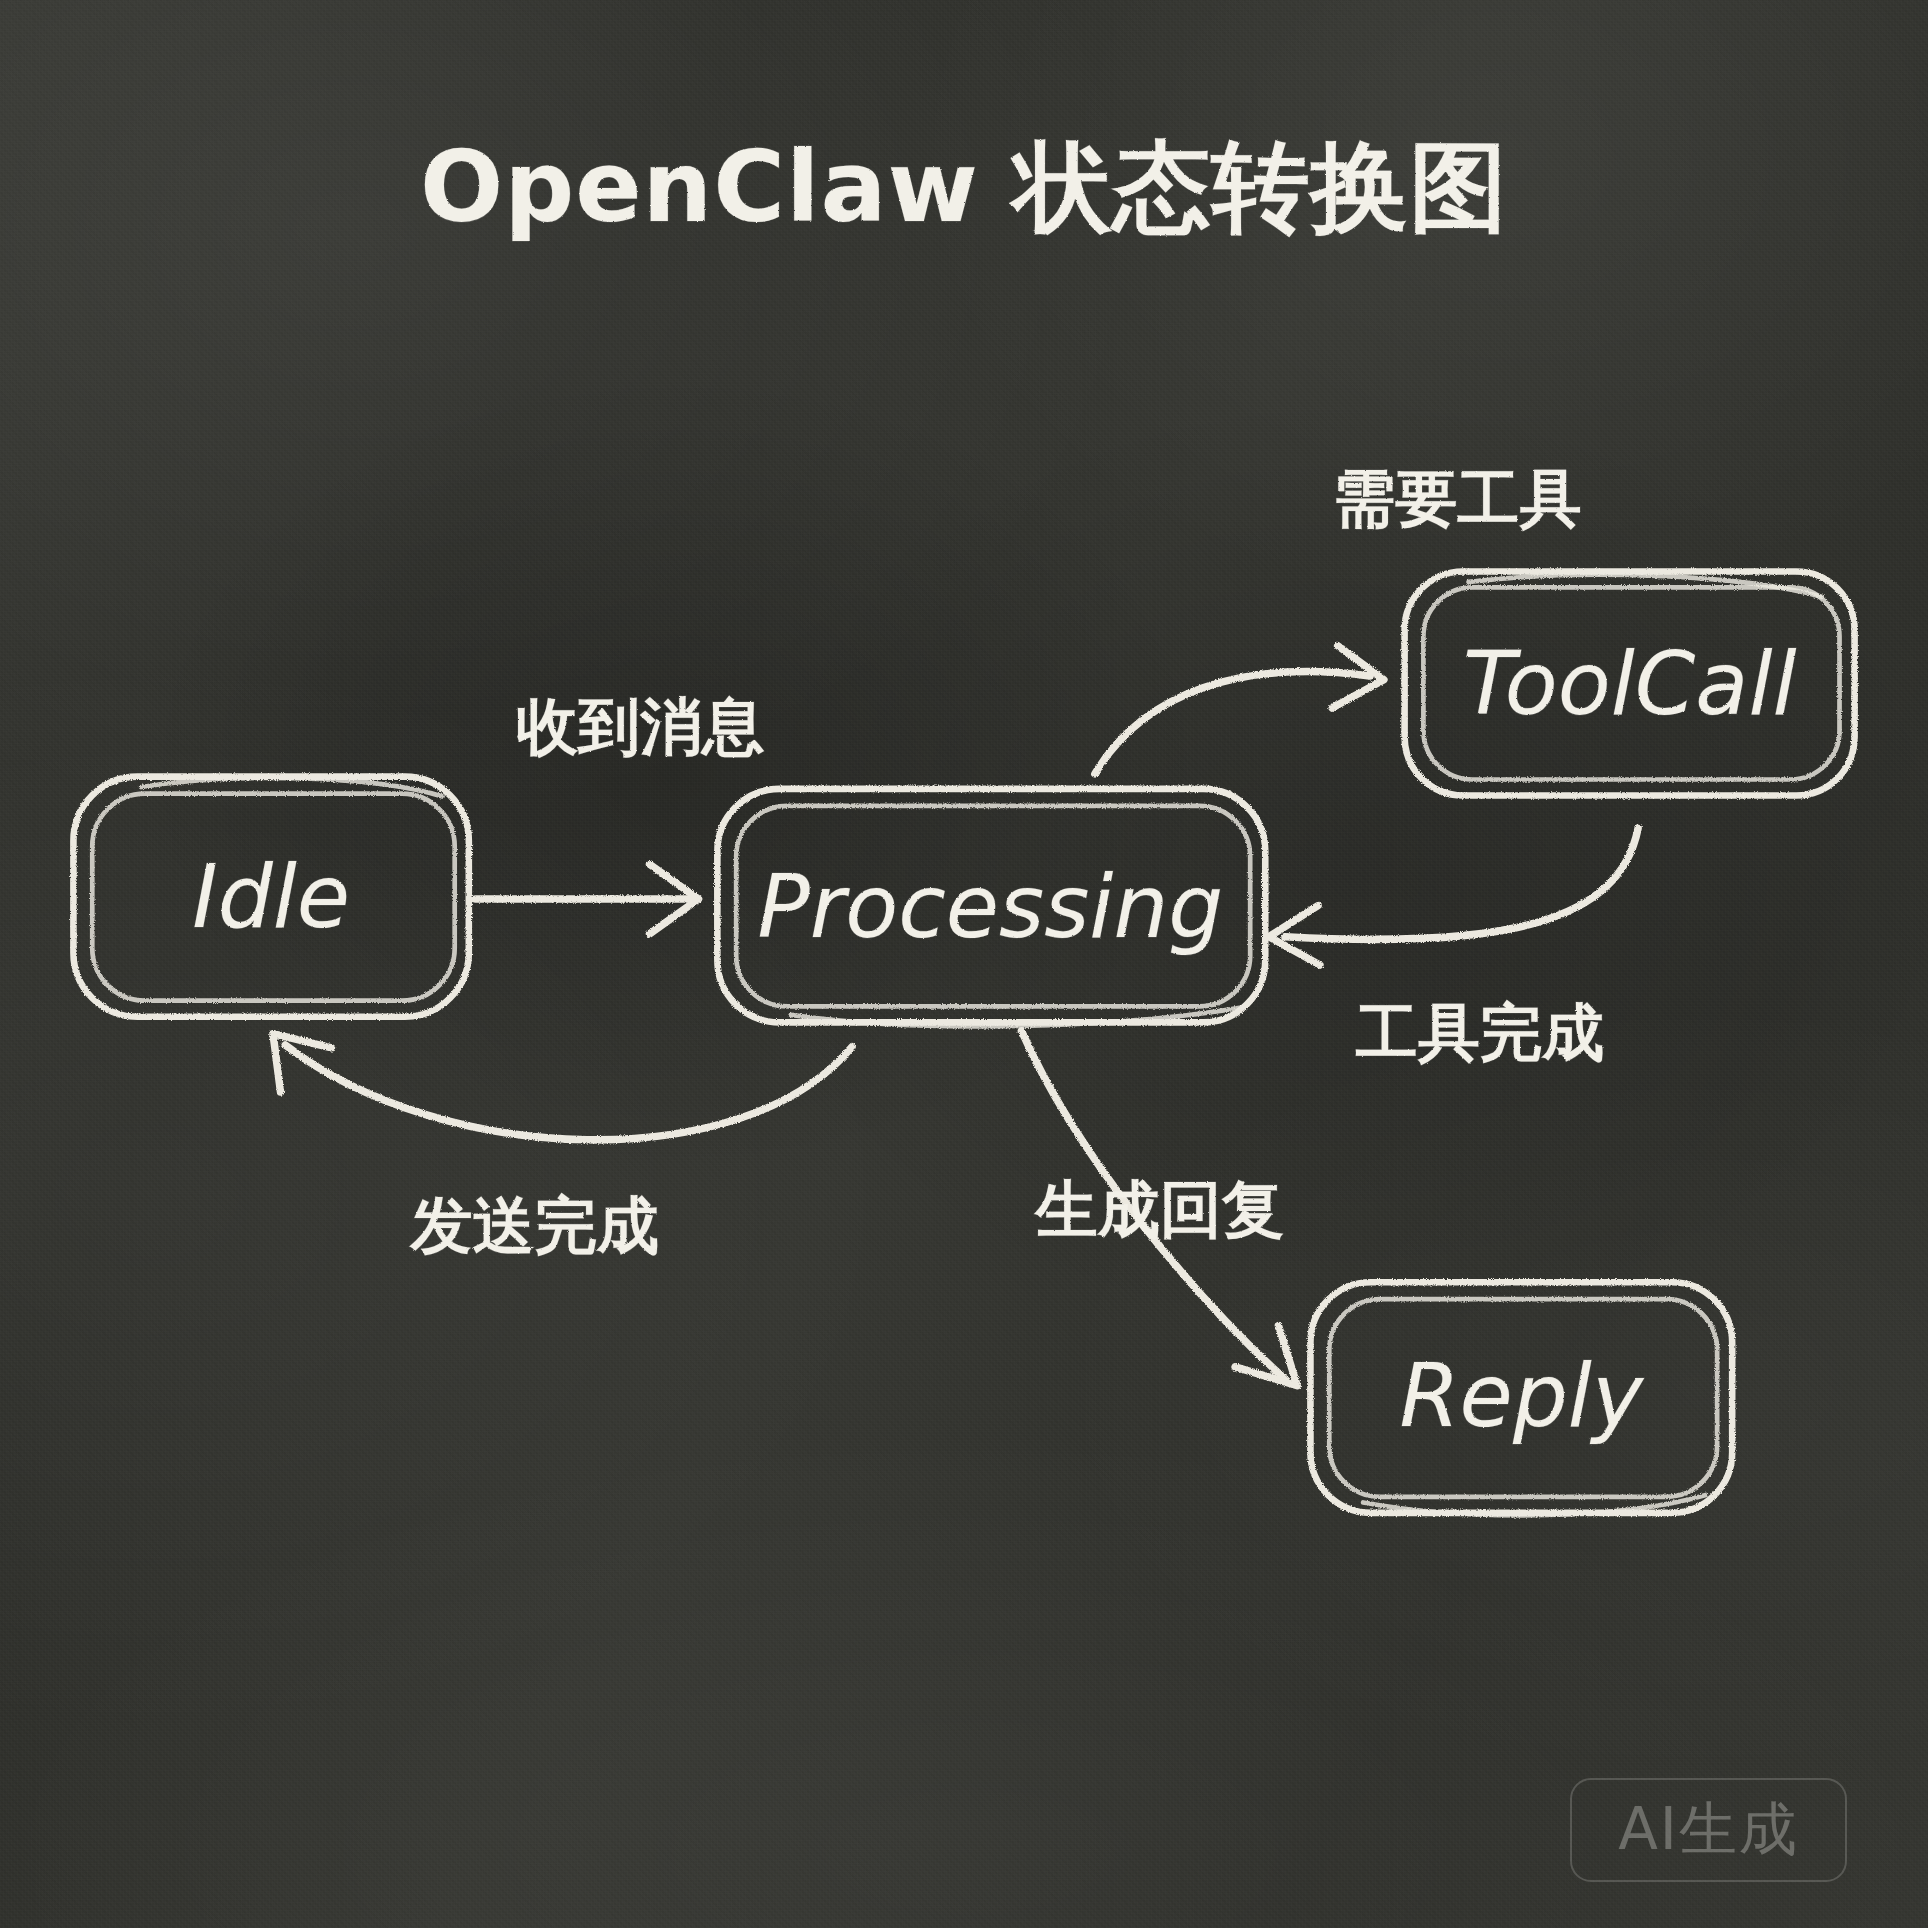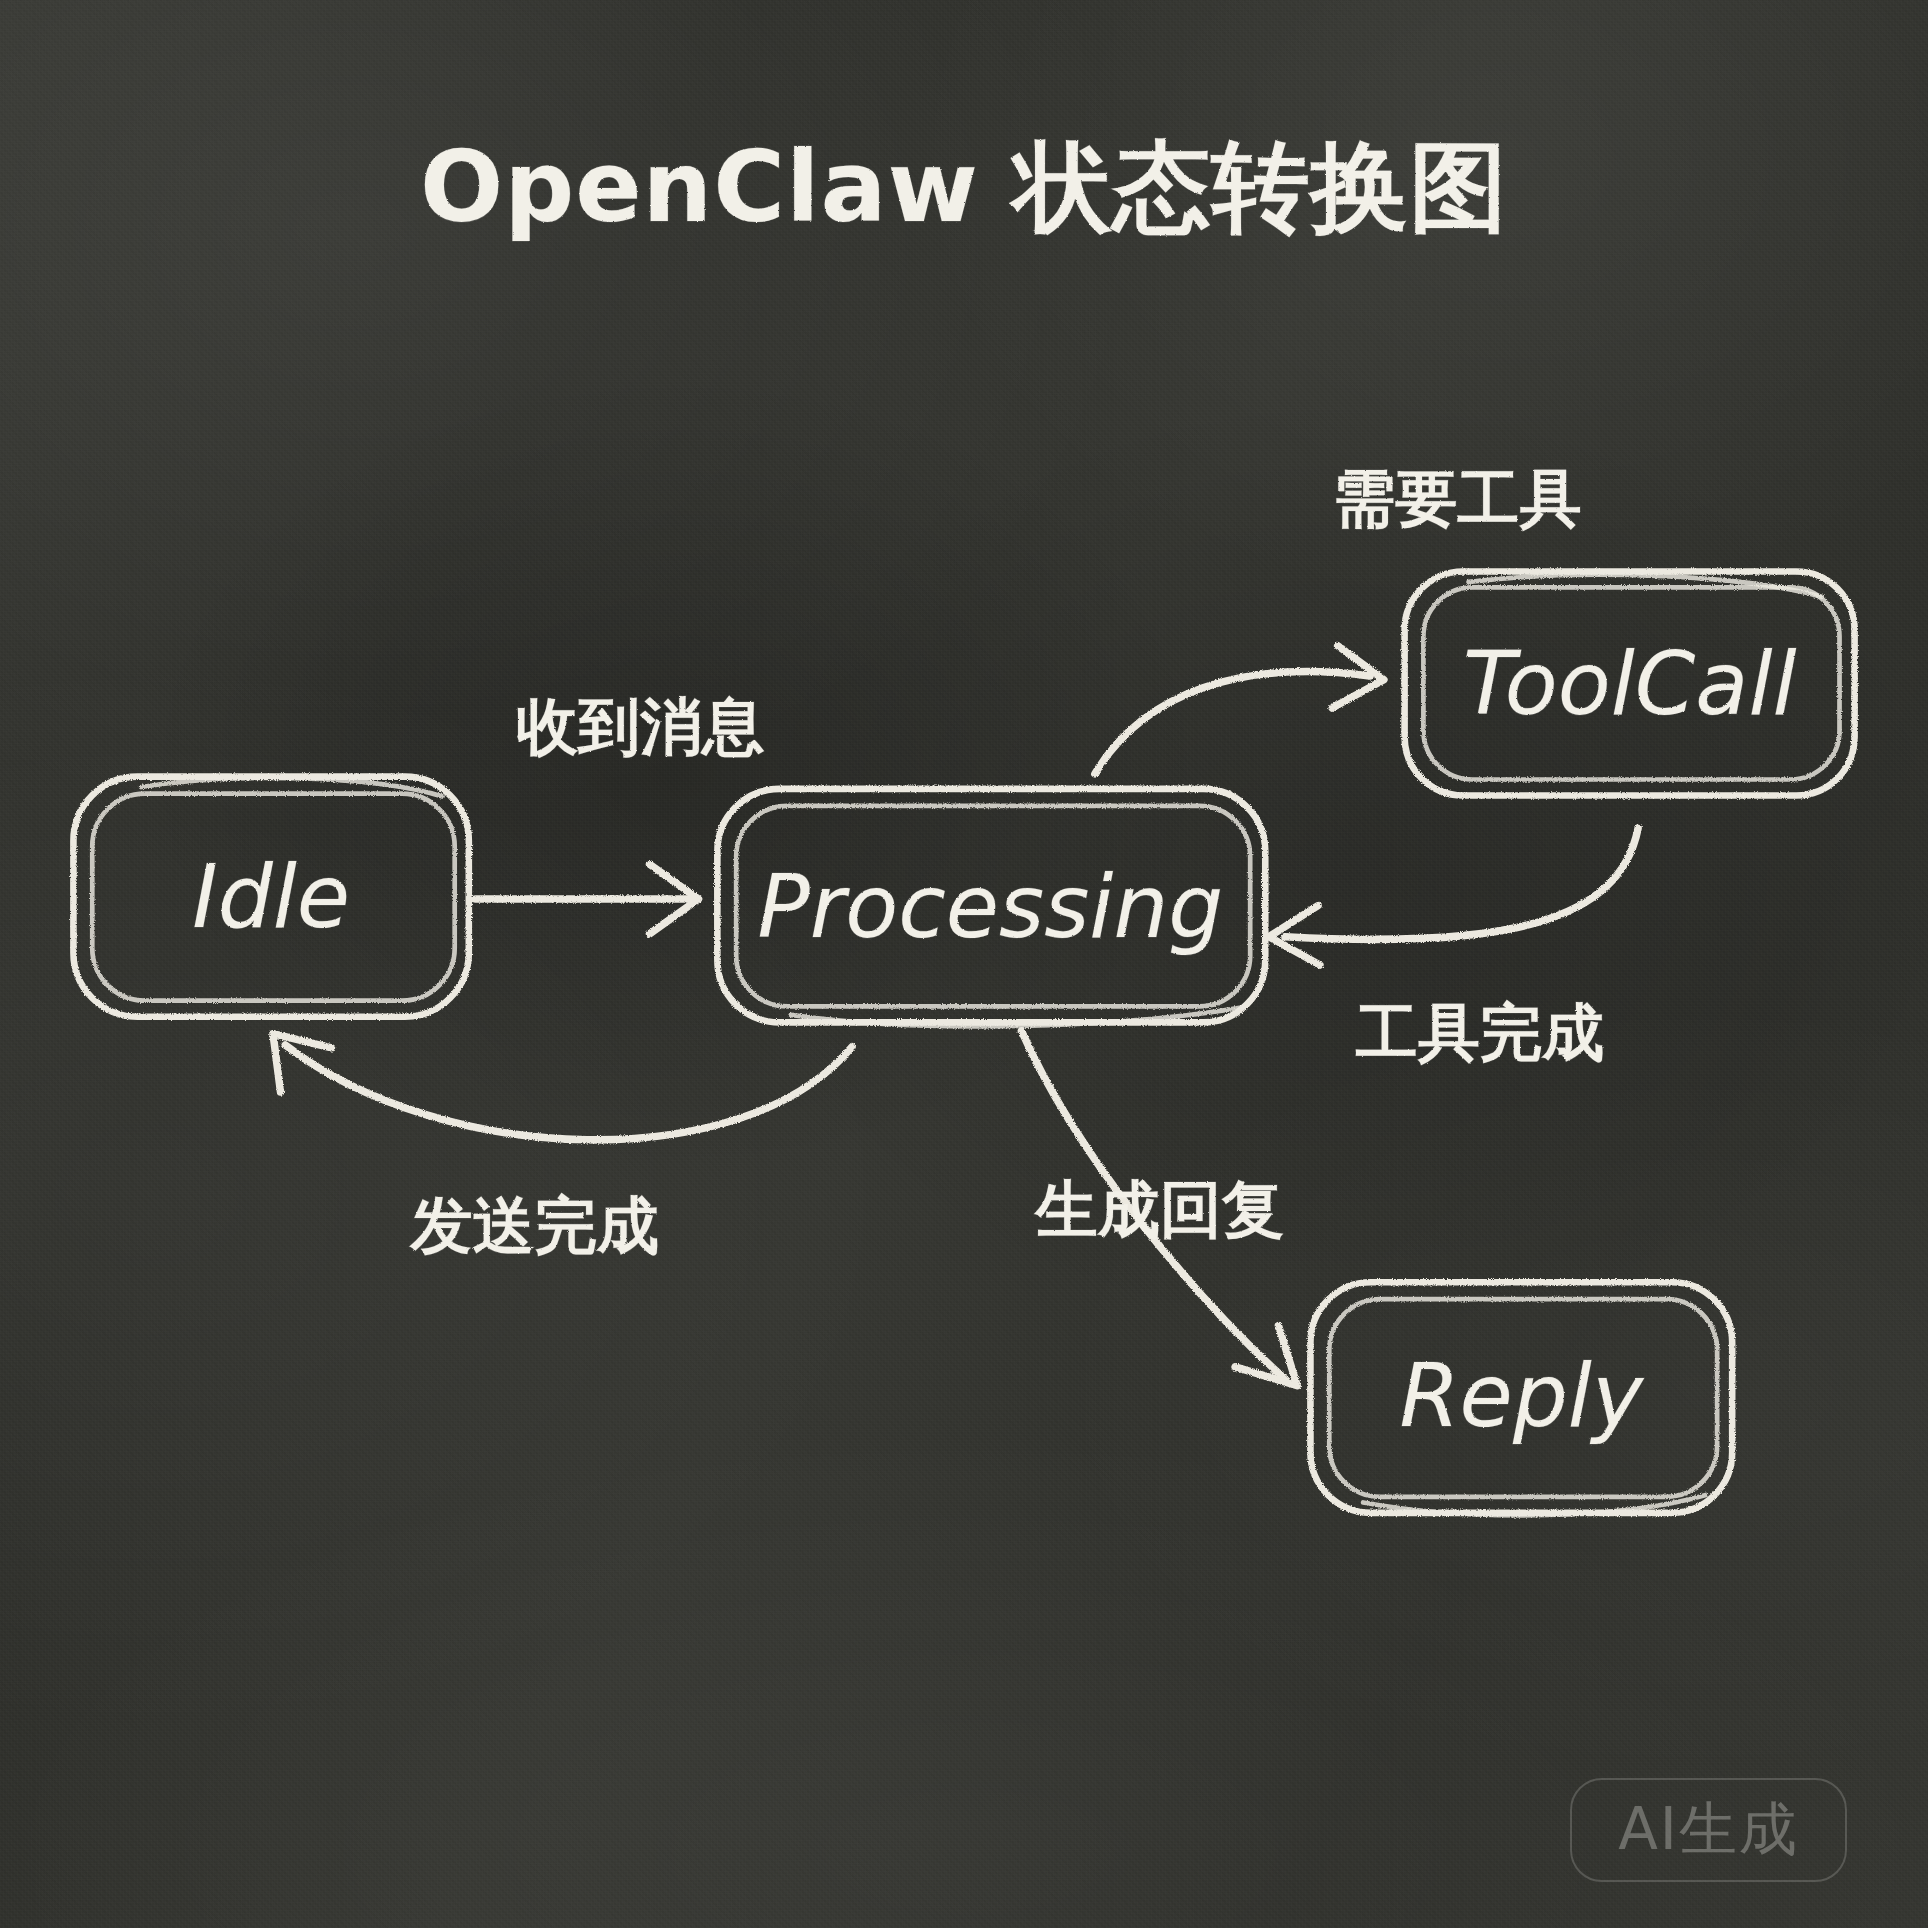--- a/index.html
+++ b/index.html
@@ -80,21 +80,21 @@
   .box-stroke { stroke-width: 7; }
   .box-stroke-inner { stroke-width: 5; opacity: 0.82; }
   .arrow-stroke { stroke-width: 8; }
   .watermark-box {
     position: absolute;
     left: 1570px;
     top: 1778px;
     width: 273px;
     height: 100px;
     border: 2.8px solid rgba(190,190,185,0.26);
-    border-radius: 32px;
+    border-radius: 21px;
     display: flex;
     align-items: center;
     justify-content: center;
     z-index: 4;
   }
   .watermark-label {
     color: rgba(196,196,190,0.40);
     font-size: 58px;
     font-family: "DejaVu Sans", sans-serif;
     letter-spacing: 1.9px;

